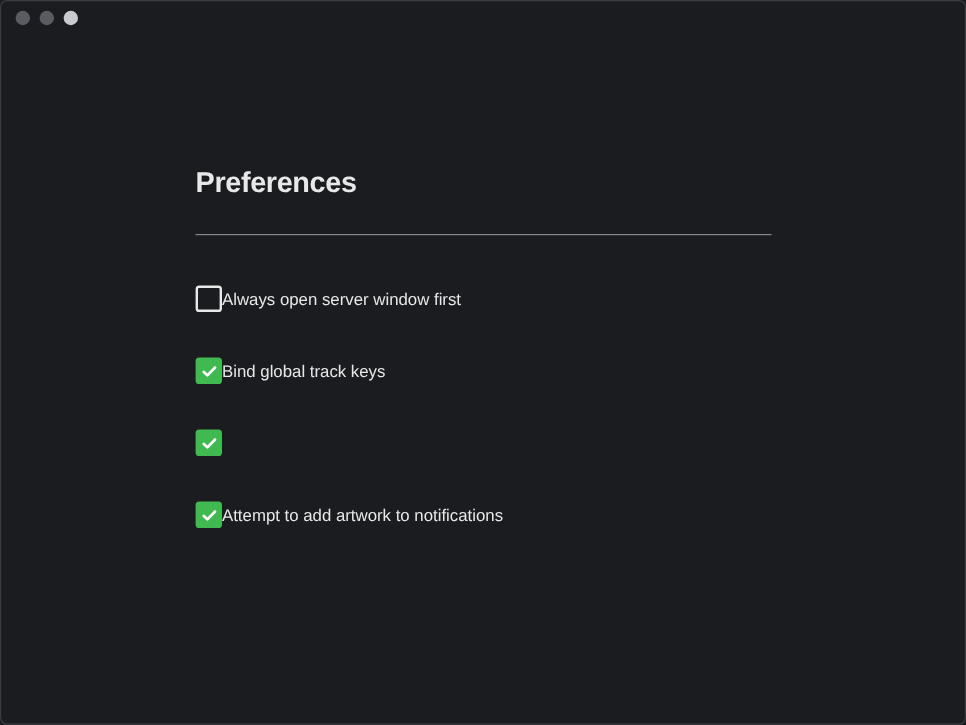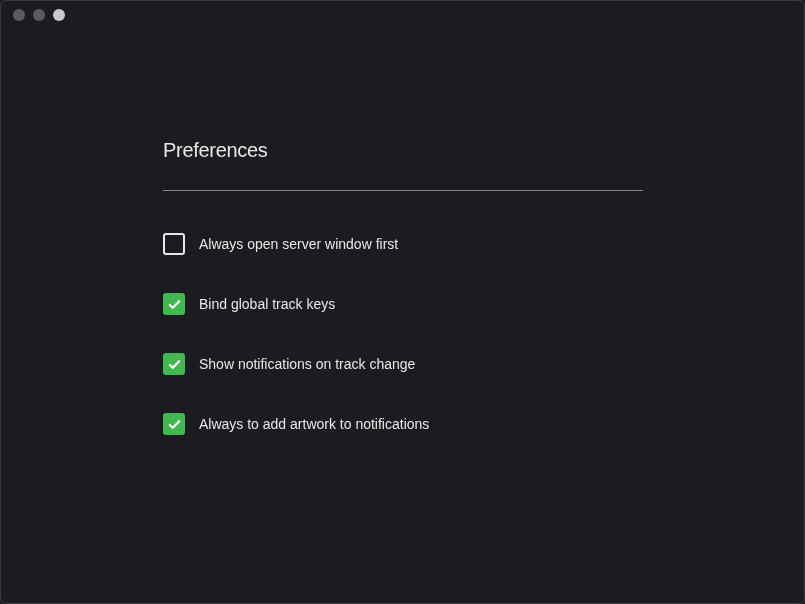--- a/index.html
+++ b/index.html
@@ -30,37 +30,36 @@
       border-radius: 50%;
     }
     .tl-close { background: #5a5c62; }
     .tl-min { background: #5a5c62; }
     .tl-max { background: #c8cad0; }
     .content {
       padding: 110px 0 0 162px;
       width: 642px;
     }
     .page-title {
-      font-size: 20px;
-      font-weight: 400;
+      font-size: 24px;
+      font-weight: 700;
       color: #e8e8e8;
       margin-bottom: 28px;
       letter-spacing: -0.3px;
     }
     .divider {
       width: 480px;
       height: 1px;
       background: #888;
       margin-bottom: 42px;
     }
     .option-row {
       display: flex;
       align-items: center;
       margin-bottom: 38px;
-      gap: 14px;
     }
     .checkbox {
       width: 22px;
       height: 22px;
       border-radius: 3px;
       display: flex;
       align-items: center;
       justify-content: center;
       flex-shrink: 0;
       cursor: pointer;
@@ -109,24 +108,23 @@
     </div>
     <span class="option-label">Bind global track keys</span>
   </div>
 
   <div class="option-row">
     <div class="checkbox checked">
       <svg viewBox="0 0 16 16">
         <path d="M3 8.5 L6.2 11.5 L13 4.5" stroke="#ffffff" stroke-width="2.4" fill="none" stroke-linecap="round" stroke-linejoin="round"></path>
       </svg>
     </div>
-    <span class="option-label">Show notifications on track change</span>
   </div>
 
   <div class="option-row">
     <div class="checkbox checked">
       <svg viewBox="0 0 16 16">
         <path d="M3 8.5 L6.2 11.5 L13 4.5" stroke="#ffffff" stroke-width="2.4" fill="none" stroke-linecap="round" stroke-linejoin="round"></path>
       </svg>
     </div>
-    <span class="option-label">Always to add artwork to notifications</span>
+    <span class="option-label">Attempt to add artwork to notifications</span>
   </div>
 </div>
 
 </body></html>

